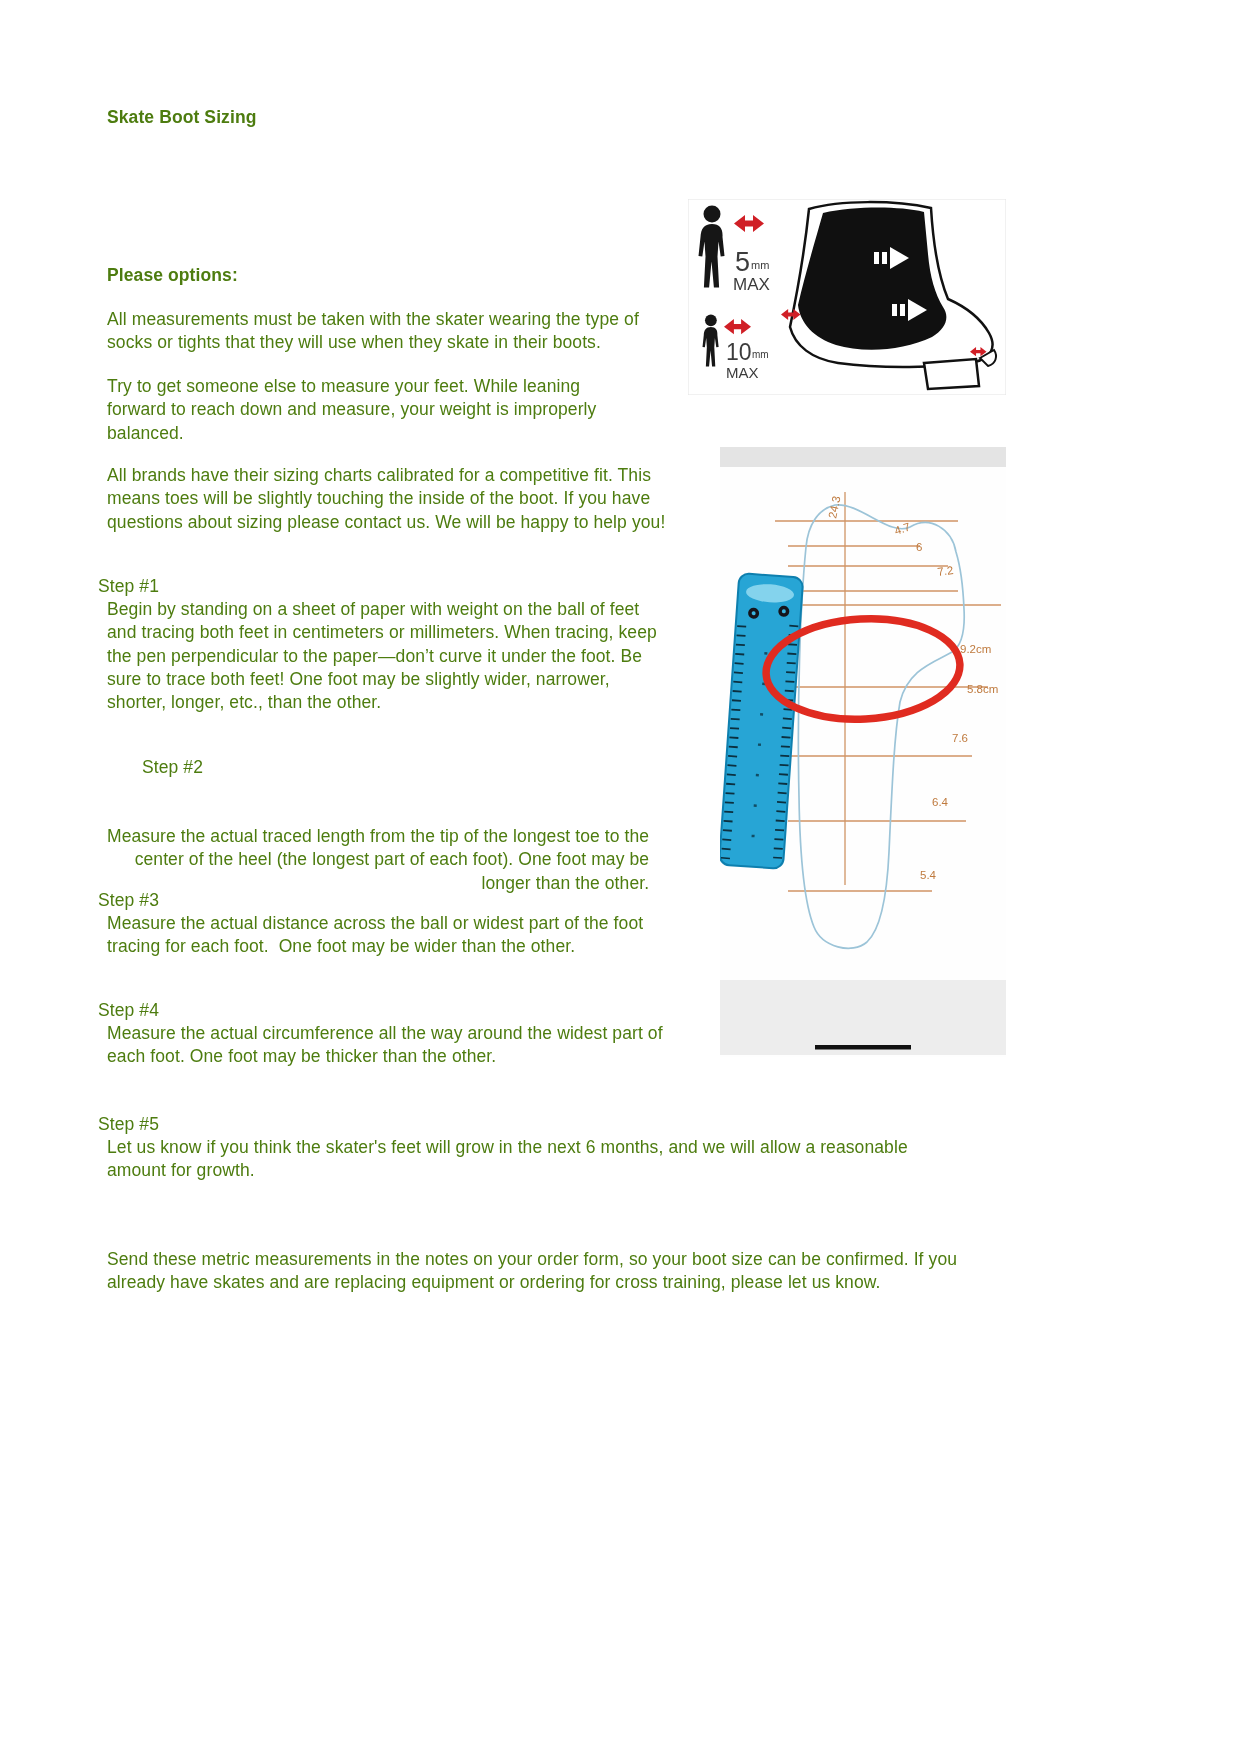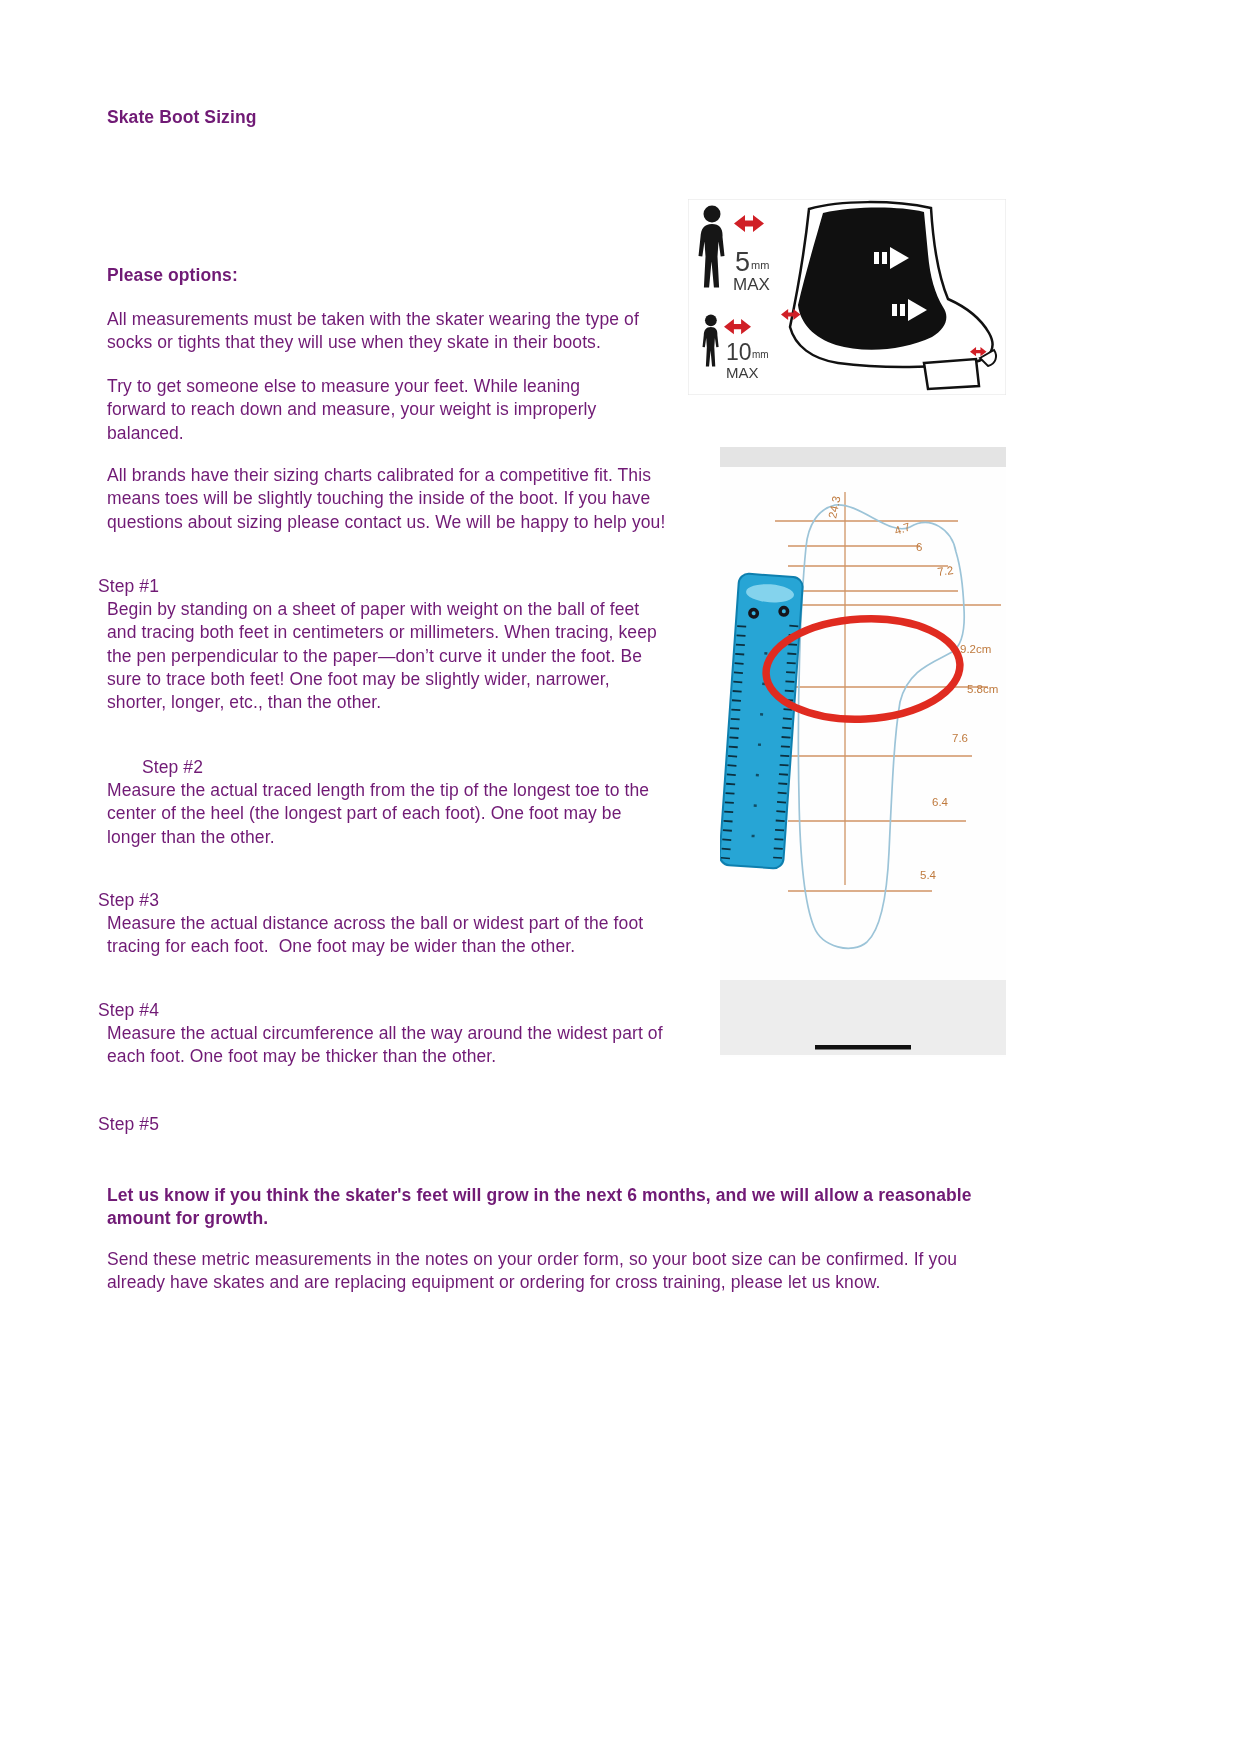--- a/index.html
+++ b/index.html
@@ -2,21 +2,21 @@
 <html><head>
 <meta charset="utf-8">
 <style>
   html,body{margin:0;padding:0;background:#fff;}
   .page{
     position:relative;
     width:1056px;height:1753px;
     background:#ffffff;
     font-family:"Liberation Sans","DejaVu Sans",sans-serif;
     font-size:17.5px;
-    color:#701a75;
+    color:#4d7c0f;
     overflow:hidden;
   }
   .tblock{
     position:absolute;
     left:107px;
     line-height:23.3px;
     white-space:pre;
     letter-spacing:0.1px;
   }
   .bold{font-weight:bold;}
@@ -45,34 +45,34 @@
 questions about sizing please contact us. We will be happy to help you!</div>
 
   <div class="step-head" style="top:575px;">Step #1</div>
   <div class="tblock" style="top:598px;">Begin by standing on a sheet of paper with weight on the ball of feet
 and tracing both feet in centimeters or millimeters. When tracing, keep
 the pen perpendicular to the paper—don’t curve it under the foot. Be
 sure to trace both feet! One foot may be slightly wider, narrower,
 shorter, longer, etc., than the other.</div>
 
   <div class="step-head" style="top:756px;margin-left:44px;">Step #2</div>
-  <div class="tblock" style="top:779px;">Measure the actual traced length from the tip of the longest toe to the
+  <div class="tblock" style="top:825px;text-align:right;">Measure the actual traced length from the tip of the longest toe to the
 center of the heel (the longest part of each foot). One foot may be
 longer than the other.</div>
 
   <div class="step-head" style="top:889px;">Step #3</div>
   <div class="tblock" style="top:912px;">Measure the actual distance across the ball or widest part of the foot
 tracing for each foot.  One foot may be wider than the other.</div>
 
   <div class="step-head" style="top:999px;">Step #4</div>
   <div class="tblock" style="top:1022px;">Measure the actual circumference all the way around the widest part of
 each foot. One foot may be thicker than the other.</div>
 
   <div class="step-head" style="top:1113px;">Step #5</div>
-  <div class="tblock" style="top:1184px;font-weight:bold;">Let us know if you think the skater's feet will grow in the next 6 months, and we will allow a reasonable
+  <div class="tblock" style="top:1136px;">Let us know if you think the skater's feet will grow in the next 6 months, and we will allow a reasonable
 amount for growth.</div>
 
   <div class="tblock" style="top:1248px;">Send these metric measurements in the notes on your order form, so your boot size can be confirmed. If you
 already have skates and are replacing equipment or ordering for cross training, please let us know.</div>
 
   <div class="img-box" style="left:688px;top:199px;width:318px;height:196px;">
     <svg width="318" height="196" viewBox="0 0 318 196">
       <rect x="0" y="0" width="318" height="196" fill="#ffffff" stroke="#e3e3e3" stroke-width="1"></rect>
 
       <g fill="#161616">

